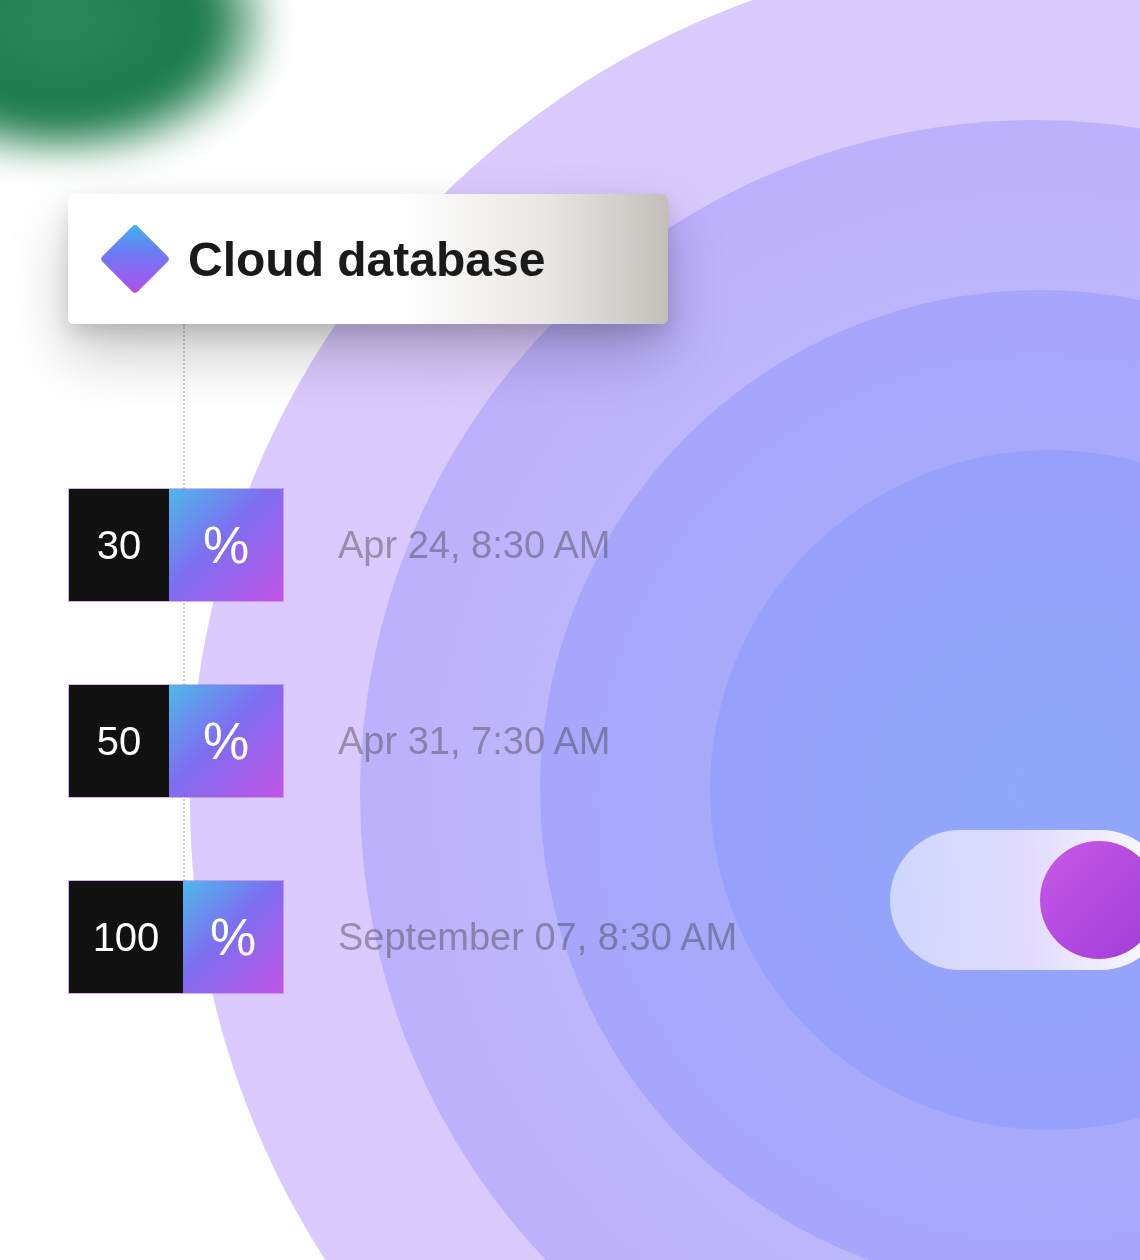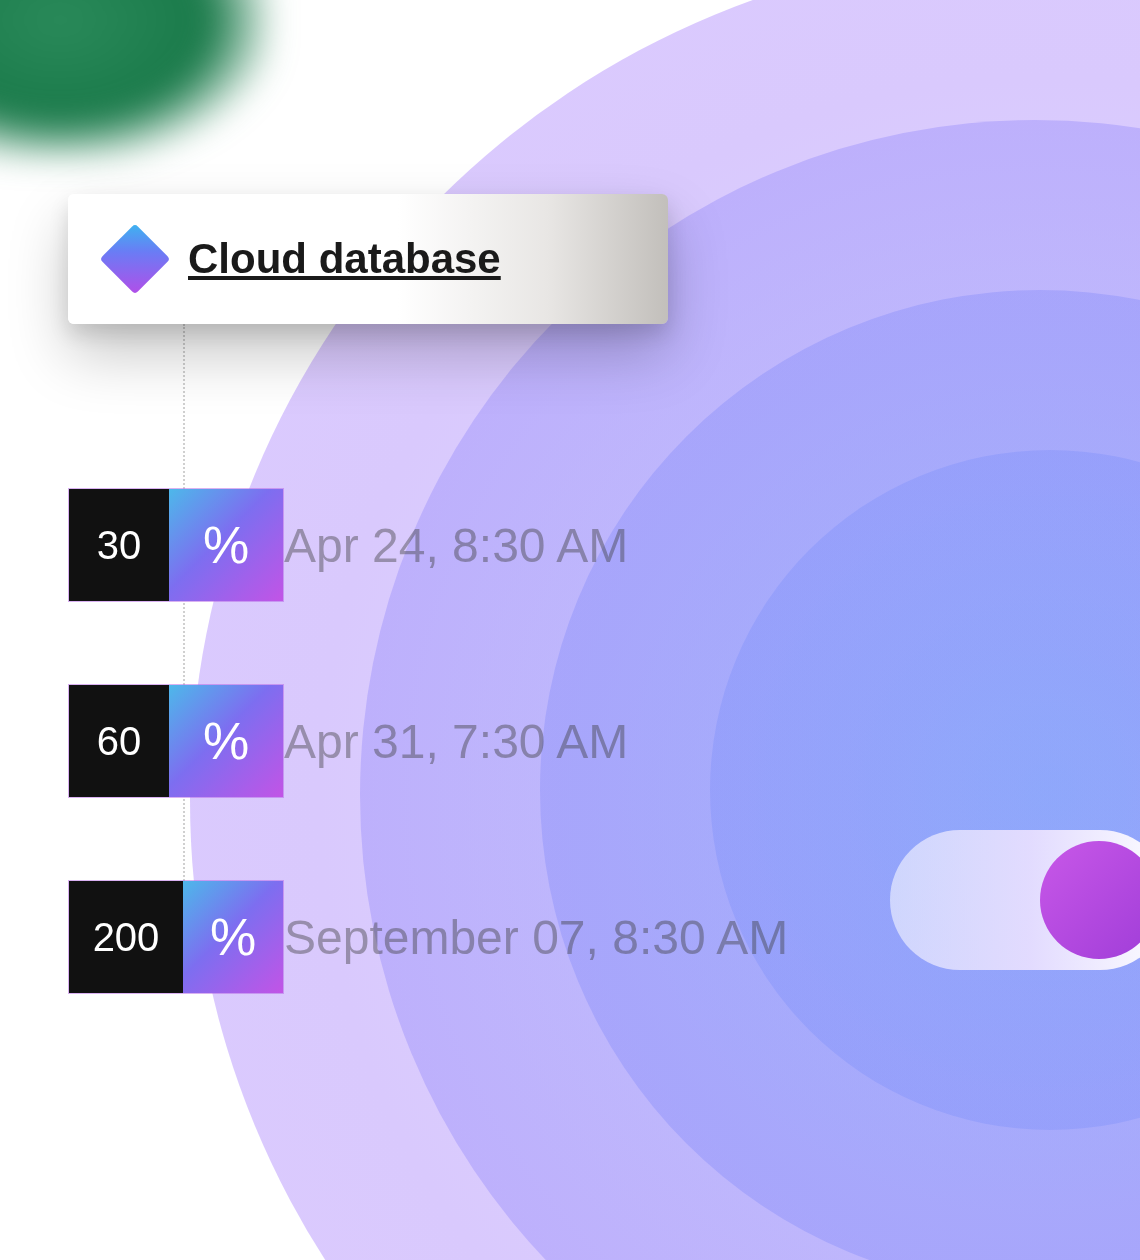--- a/index.html
+++ b/index.html
@@ -84,24 +84,23 @@
 
     .diamond-icon {
       width: 50px;
       height: 50px;
       transform: rotate(45deg);
       background: linear-gradient(135deg, #3db4f0 0%, #6a7cf5 40%, #b24ee8 100%);
       border-radius: 4px;
     }
 
     .db-title {
-      font-size: 42px;
+      font-size: 48px;
       font-weight: 600;
       color: #1a1a1a;
-      text-decoration: underline;
     }
 
     
     .dotted-line {
       position: absolute;
       left: 183px;
       top: 324px;
       width: 0;
       height: 620px;
       border-left: 2px dotted rgba(120, 120, 120, 0.35);
@@ -113,20 +112,21 @@
       left: 68px;
       top: 488px;
       display: flex;
       flex-direction: column;
       gap: 82px;
     }
 
     .progress-row {
       display: flex;
       align-items: center;
+      gap: 54px;
     }
 
     .progress-badge {
       display: flex;
       width: 216px;
       height: 114px;
       border: 1px solid rgba(180, 100, 230, 0.5);
     }
 
     .progress-value {
@@ -154,21 +154,21 @@
       background: linear-gradient(135deg, #4db8ea 0%, #7d6ef0 45%, #c254e6 100%);
       color: #ffffff;
       font-size: 52px;
       font-weight: 400;
       display: flex;
       align-items: center;
       justify-content: center;
     }
 
     .timestamp {
-      font-size: 48px;
+      font-size: 38px;
       font-weight: 400;
       color: rgba(60, 60, 60, 0.42);
     }
 
     
     .toggle {
       position: absolute;
       right: -30px;
       top: 830px;
       width: 280px;
@@ -210,29 +210,29 @@
   <div class="progress-row">
     <div class="progress-badge">
       <div class="progress-value narrow">30</div>
       <div class="progress-percent">%</div>
     </div>
     <div class="timestamp">Apr 24, 8:30 AM</div>
   </div>
 
   <div class="progress-row">
     <div class="progress-badge">
-      <div class="progress-value narrow">60</div>
+      <div class="progress-value narrow">50</div>
       <div class="progress-percent">%</div>
     </div>
     <div class="timestamp">Apr 31, 7:30 AM</div>
   </div>
 
   <div class="progress-row">
     <div class="progress-badge">
-      <div class="progress-value wide">200</div>
+      <div class="progress-value wide">100</div>
       <div class="progress-percent">%</div>
     </div>
     <div class="timestamp">September 07, 8:30 AM</div>
   </div>
 
 </div>
 
 <div class="toggle">
   <div class="toggle-knob"></div>
 </div>

